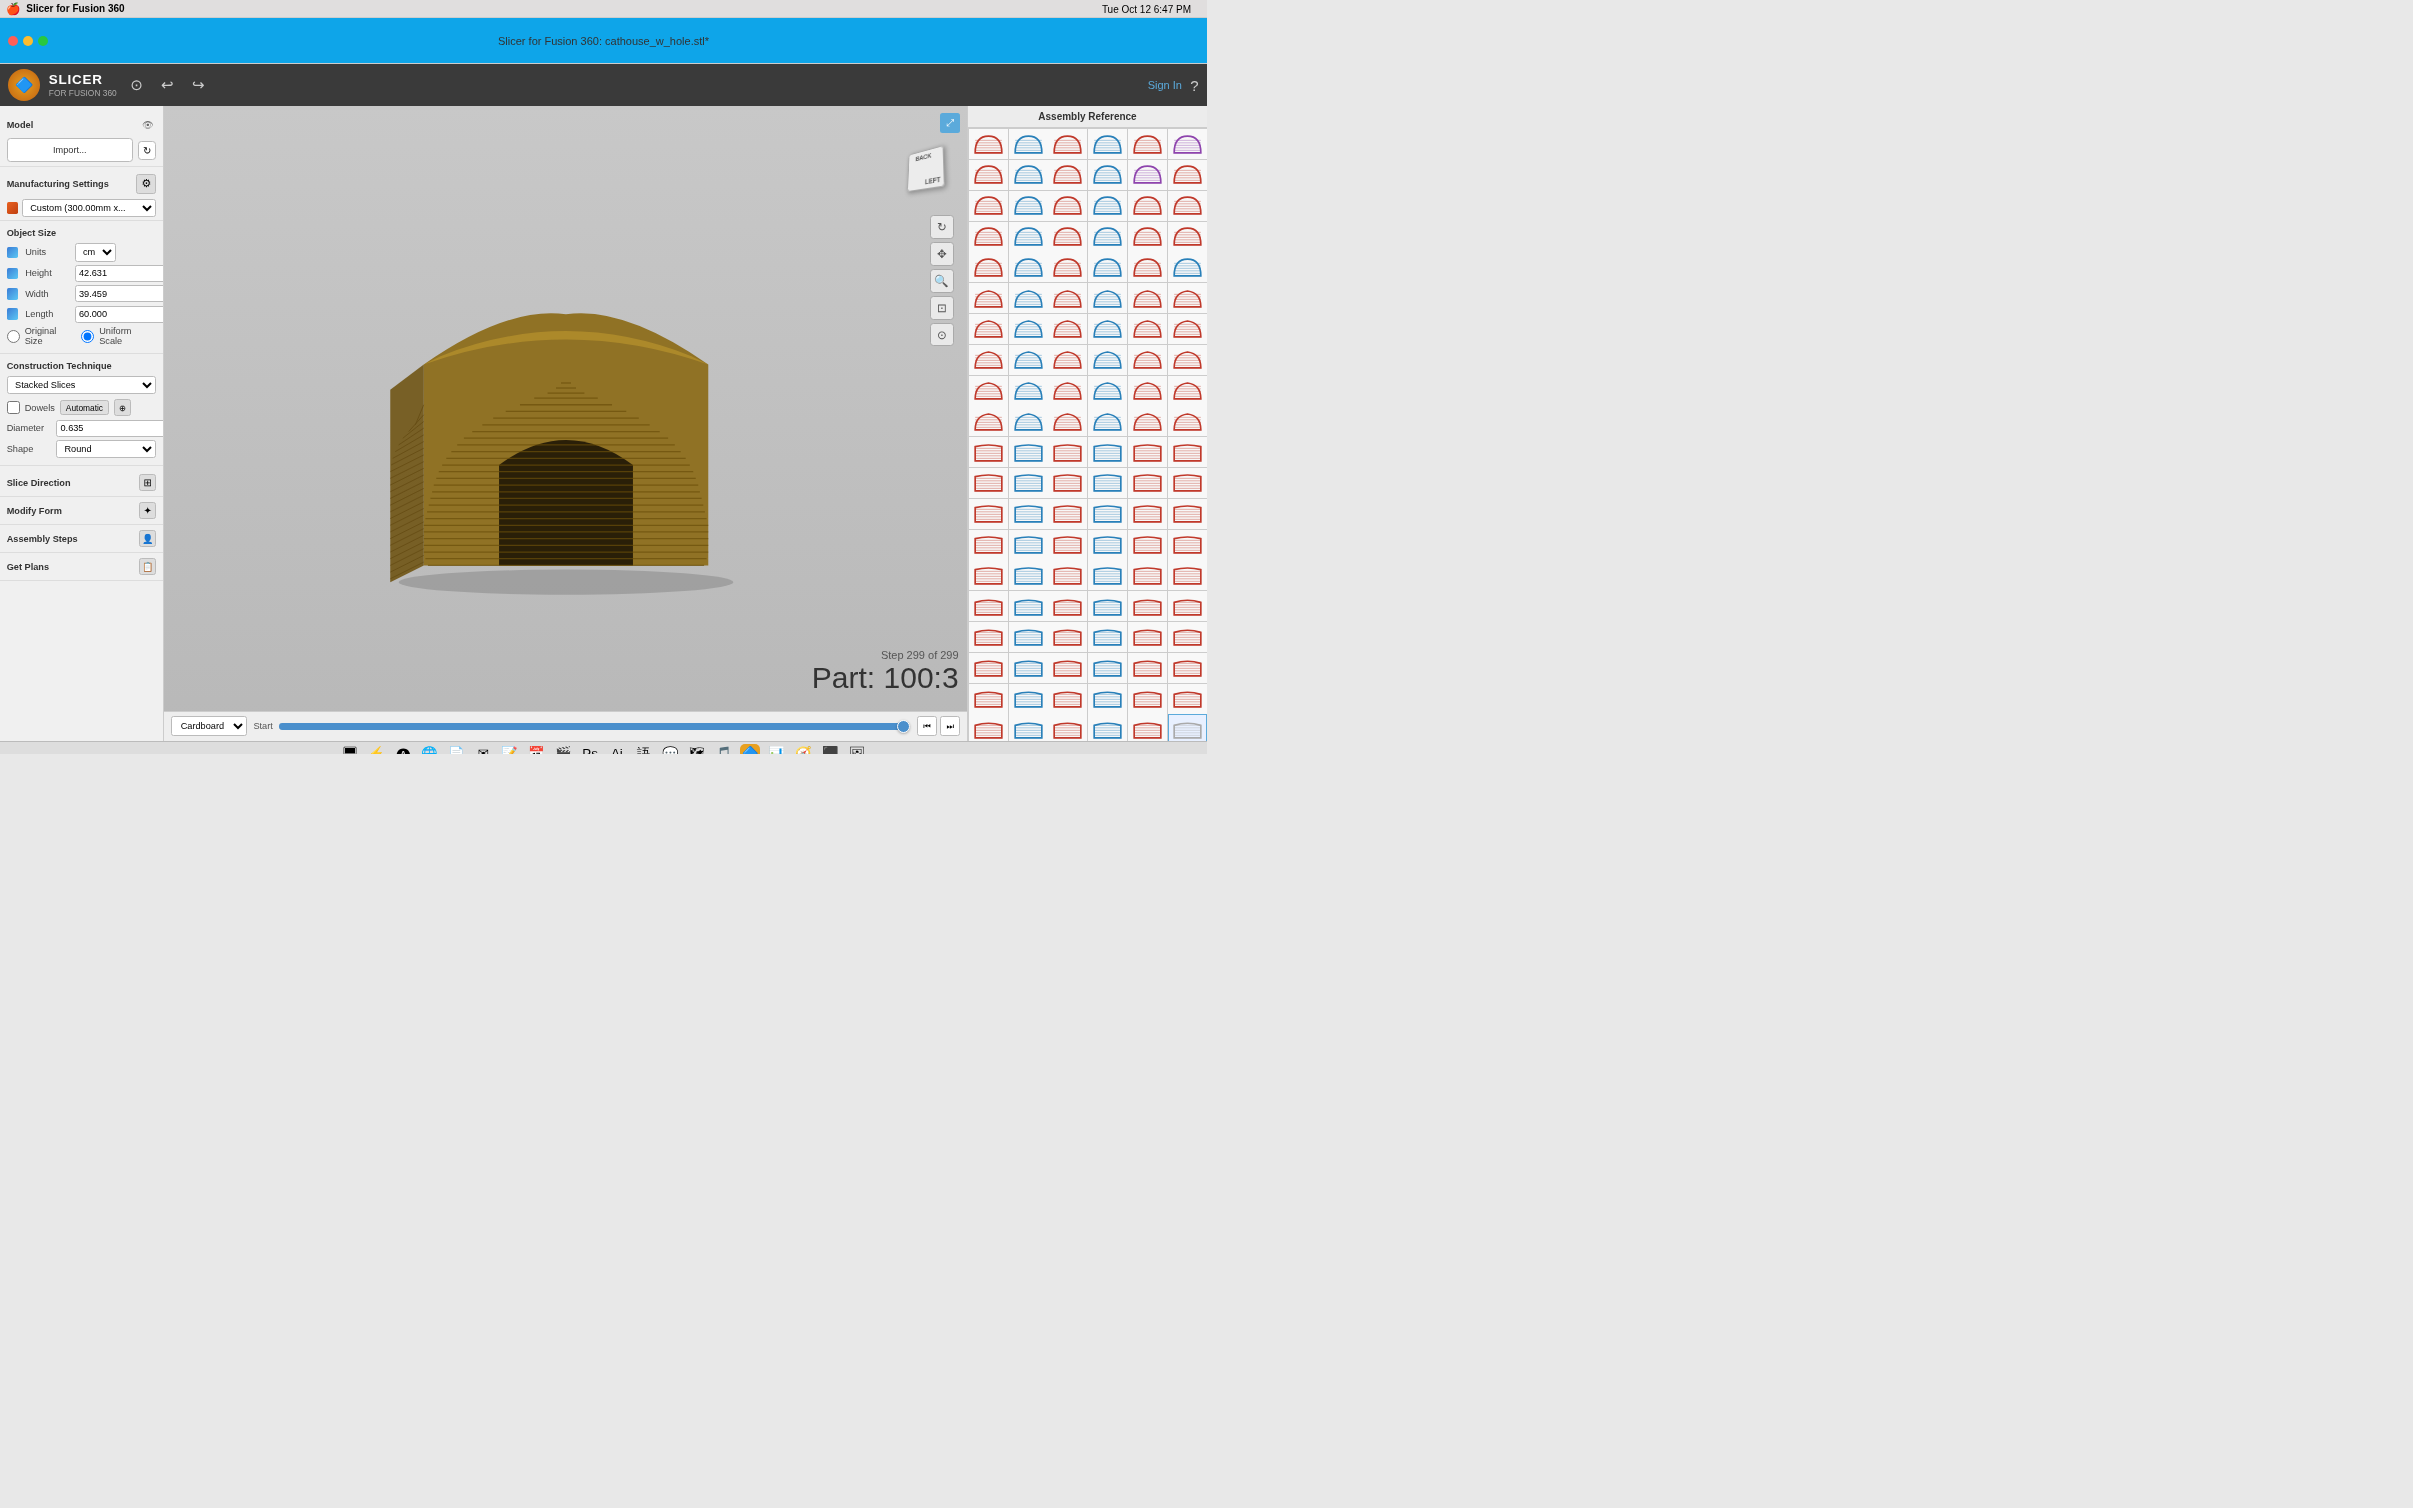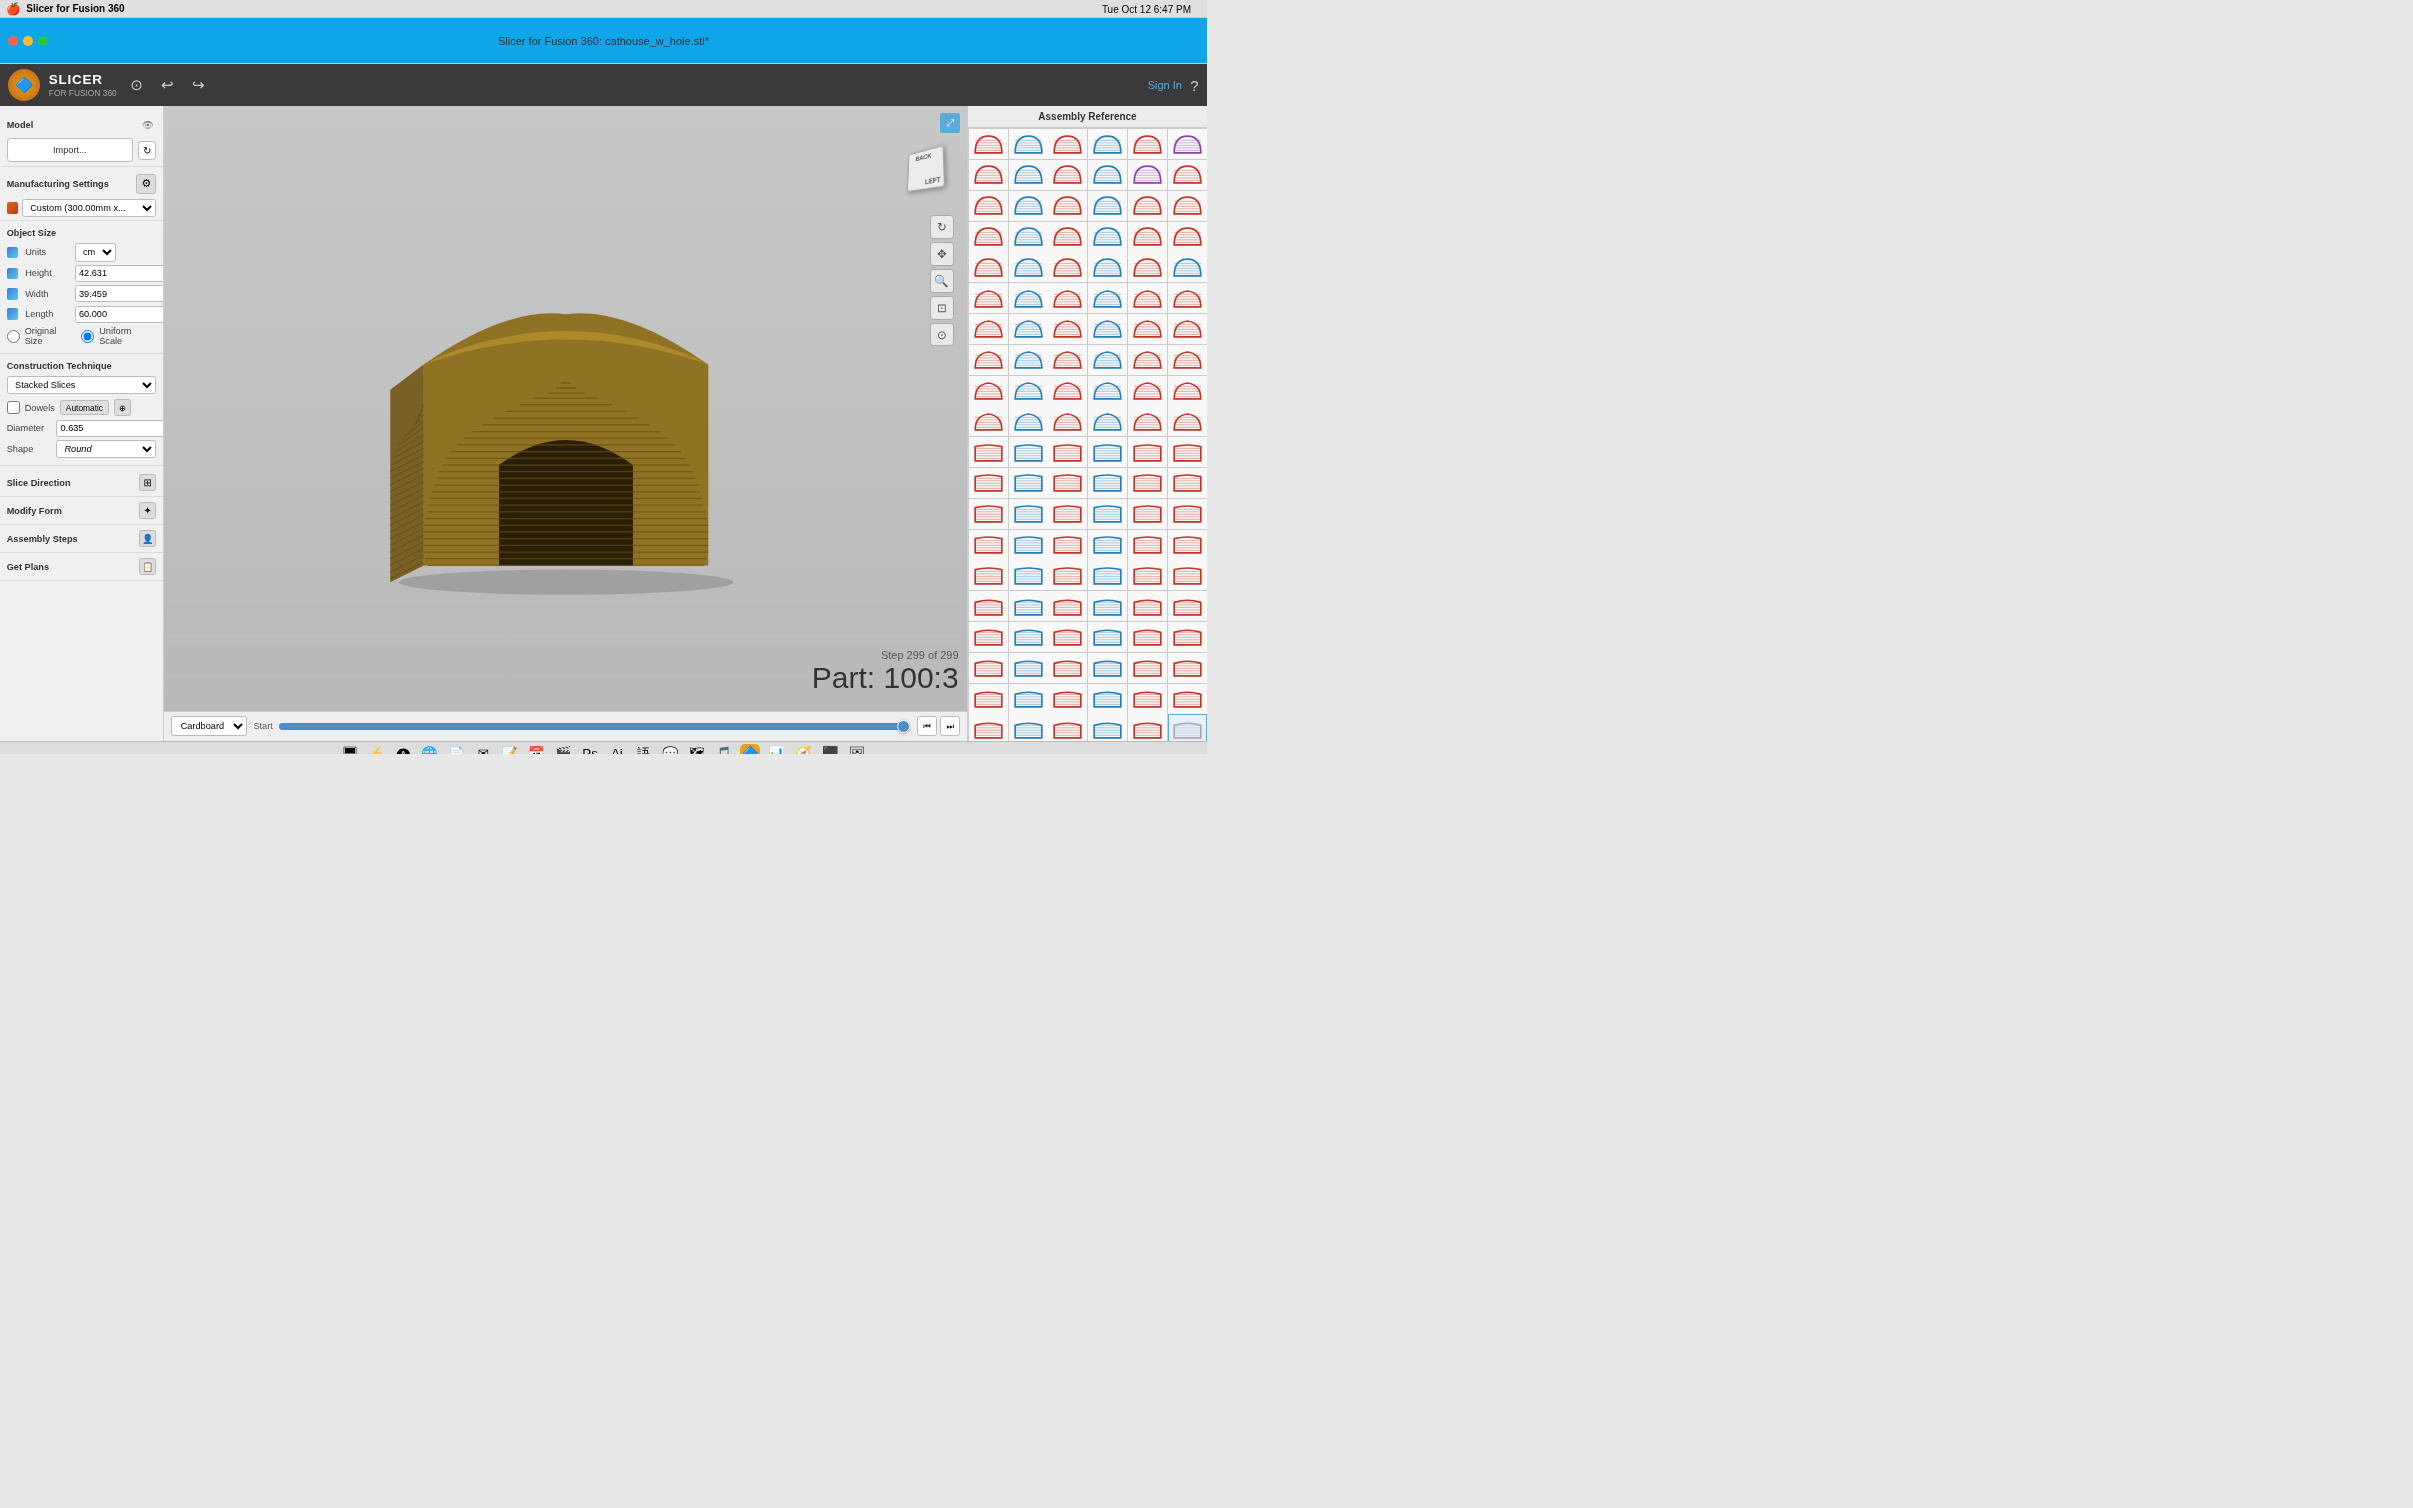--- a/index.html
+++ b/index.html
@@ -656,21 +656,21 @@
       
       <div class="field-row">
         <span class="field-label">Diameter</span>
         <input class="field-input" type="text" value="0.635" style="">
 
       </div>
 
       
       <div class="field-row">
         <span class="field-label">Shape</span>
-        <select class="dropdown-select" style="flex:1;font-style:italic;">
+        <select class="dropdown-select" style="flex:1;">
           <option>Round</option>
         </select>
       </div>
     </div>
 
     <div class="slice-direction-section">
       <span class="section-title">Slice Direction</span>
       <div style="display:flex;gap:1.7px;">
         <div style="width:17px;height:17px;background:#ddd;border:0.8px solid #bbb;border-radius:2.5px;display:flex;align-items:center;justify-content:center;font-size:10px;">⊞</div>
       </div>

